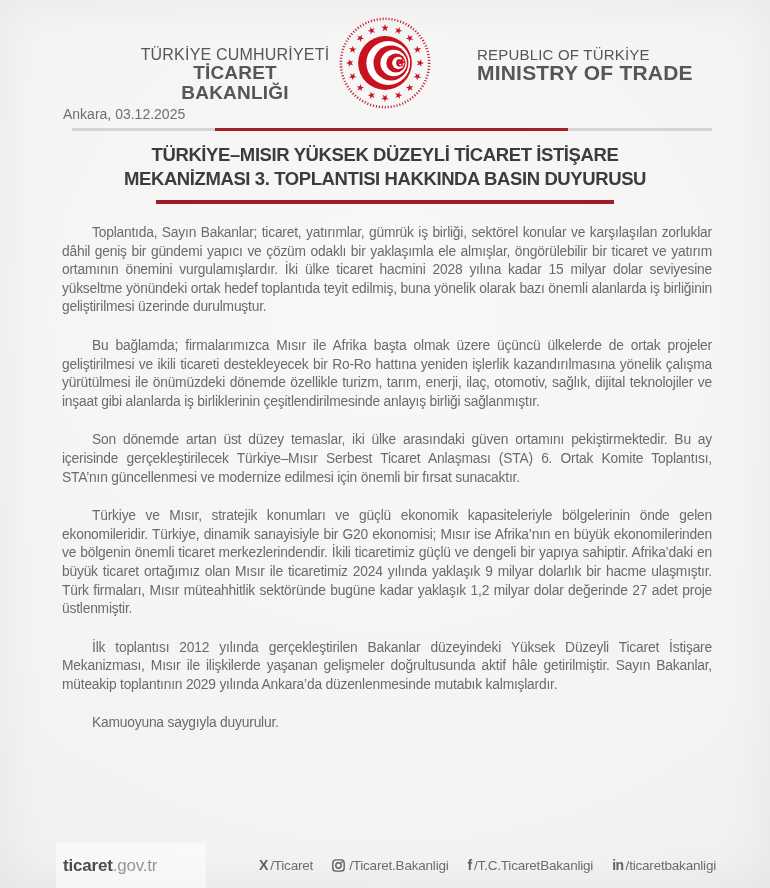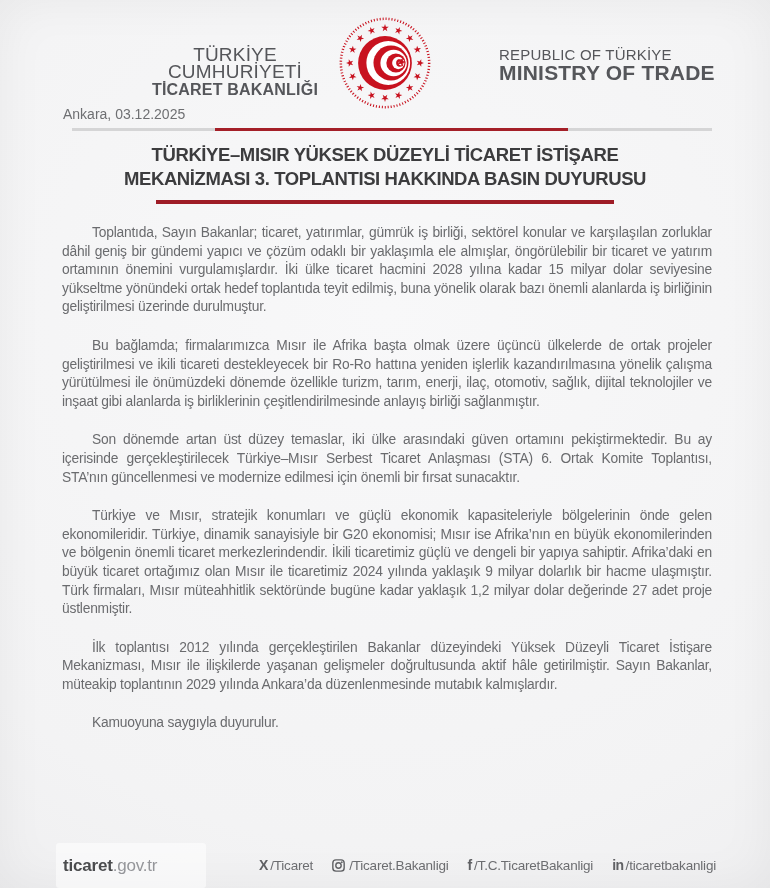--- a/index.html
+++ b/index.html
@@ -7,23 +7,23 @@
     position:relative;
     width:770px;height:888px;
     background:radial-gradient(120% 100% at 50% 35%, #f8f8f9 0%, #f3f3f4 60%, #ebebed 100%);
     box-shadow:inset 0 0 50px rgba(0,0,0,0.05);
     font-family:"Liberation Sans", sans-serif;
     overflow:hidden;
     -webkit-font-smoothing:antialiased;
   }
   
   .hdr-left{position:absolute;left:140px;top:46px;width:190px;text-align:center;color:#55565a;}
-  .hdr-left .l1{font-size:19px;line-height:17px;letter-spacing:.2px;}
-  .hdr-left .l2{font-size:16px;line-height:20px;font-weight:700;letter-spacing:.2px;}
-  .hdr-right{position:absolute;left:499px;top:46px;text-align:left;color:#55565a;}
+  .hdr-left .l1{font-size:16px;line-height:17px;letter-spacing:.2px;}
+  .hdr-left .l2{font-size:19px;line-height:20px;font-weight:700;letter-spacing:.2px;}
+  .hdr-right{position:absolute;left:477px;top:46px;text-align:left;color:#55565a;}
   .hdr-right .l1{font-size:15px;line-height:17px;letter-spacing:.2px;}
   .hdr-right .l2{font-size:21px;line-height:20px;font-weight:700;letter-spacing:.2px;}
   .logo{position:absolute;left:337px;top:15px;width:96px;height:96px;}
   
   .date{position:absolute;left:63px;top:106px;font-size:14px;color:#6e6f72;text-align:center;}
   .divider{position:absolute;left:72px;top:128px;width:640px;height:3px;background:#d5d5d6;}
   .divider-red{position:absolute;left:143px;top:0;width:353px;height:3px;background:#a41f28;}
   
   .title{position:absolute;left:0;top:143px;width:770px;margin:0;text-align:center;
          font-size:18.5px;line-height:24px;font-weight:700;color:#3c3c3e;letter-spacing:-0.4px;}

